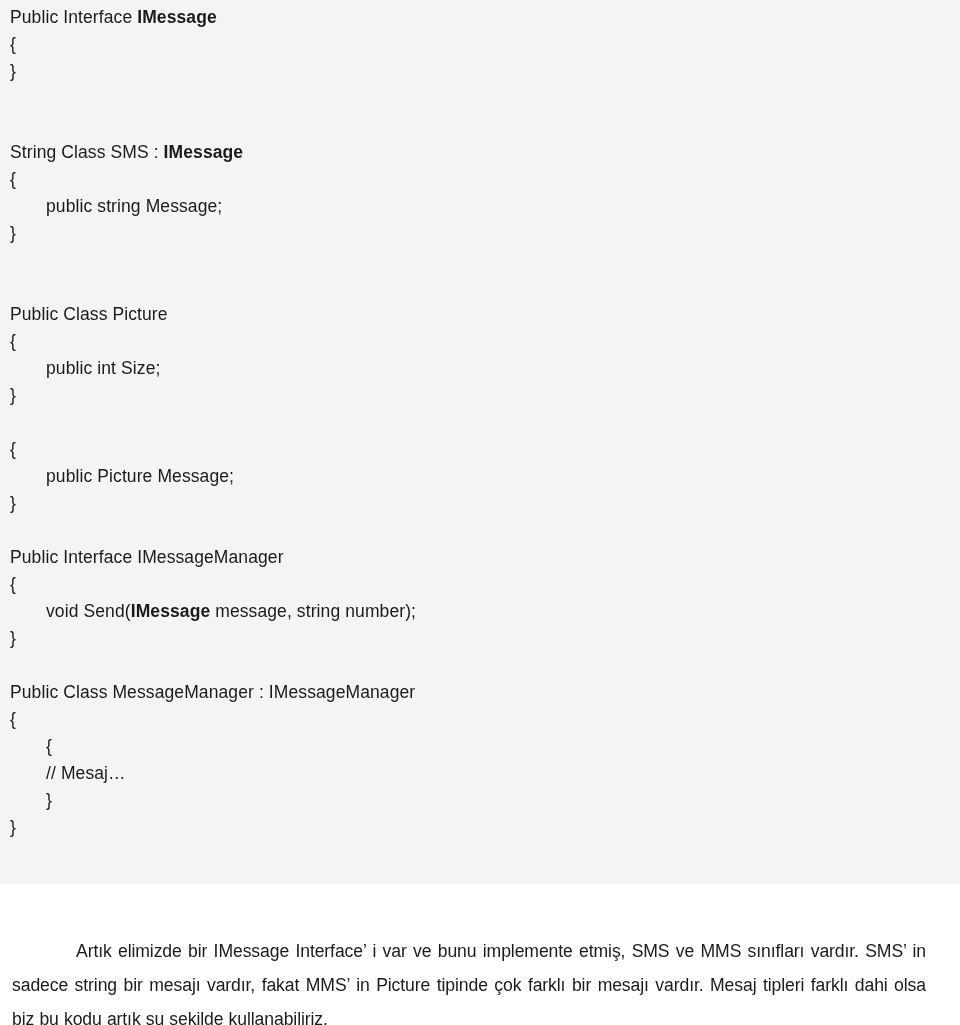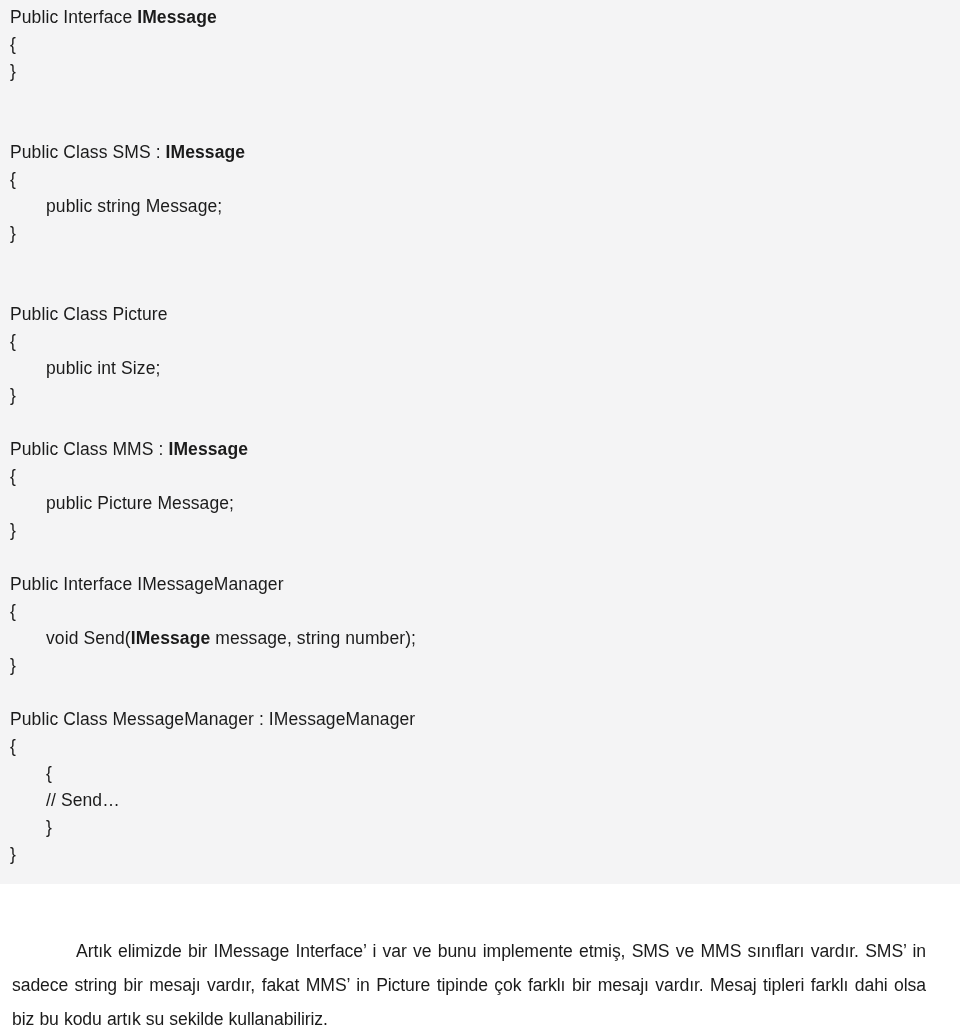--- a/index.html
+++ b/index.html
@@ -84,53 +84,52 @@
 
   <div class="code-panel" id="code-panel">
       <div>
         <div class="code-line ind0"><span>Public Interface </span><span class="bold">IMessage</span></div>
         <div class="code-line ind0"><span>{</span></div>
         <div class="code-line ind0"><span>}</span></div>
       </div>
       <div class="code-line blank">&nbsp;</div>
       <div class="code-line blank">&nbsp;</div>
       <div>
-        <div class="code-line ind0"><span>Public Class SMS : </span><span class="bold">IMessage</span></div>
+        <div class="code-line ind0"><span>String Class SMS : </span><span class="bold">IMessage</span></div>
         <div class="code-line ind0"><span>{</span></div>
         <div class="code-line ind1"><span>public string Message;</span></div>
         <div class="code-line ind0"><span>}</span></div>
       </div>
       <div class="code-line blank">&nbsp;</div>
       <div class="code-line blank">&nbsp;</div>
       <div>
         <div class="code-line ind0"><span>Public Class Picture</span></div>
         <div class="code-line ind0"><span>{</span></div>
         <div class="code-line ind1"><span>public int Size;</span></div>
         <div class="code-line ind0"><span>}</span></div>
       </div>
       <div class="code-line blank">&nbsp;</div>
       <div>
-        <div class="code-line ind0"><span>Public Class MMS : </span><span class="bold">IMessage</span></div>
         <div class="code-line ind0"><span>{</span></div>
         <div class="code-line ind1"><span>public Picture Message;</span></div>
         <div class="code-line ind0"><span>}</span></div>
       </div>
       <div class="code-line blank">&nbsp;</div>
       <div>
         <div class="code-line ind0"><span>Public Interface IMessageManager</span></div>
         <div class="code-line ind0"><span>{</span></div>
         <div class="code-line ind1"><span>void Send(</span><span class="bold">IMessage</span><span> message, string number);</span></div>
         <div class="code-line ind0"><span>}</span></div>
       </div>
       <div class="code-line blank">&nbsp;</div>
       <div>
         <div class="code-line ind0"><span>Public Class MessageManager : IMessageManager</span></div>
         <div class="code-line ind0"><span>{</span></div>
         <div class="code-line ind1"><span>{</span></div>
-        <div class="code-line ind2"><span>// Send…</span></div>
+        <div class="code-line ind2"><span>// Mesaj…</span></div>
         <div class="code-line ind1"><span>}</span></div>
         <div class="code-line ind0"><span>}</span></div>
       </div>
     </div>
 
   <div class="prose">
     <p>Artık elimizde bir IMessage Interface’ i var ve bunu implemente etmiş, SMS ve MMS sınıfları vardır. SMS’ in sadece string bir mesajı vardır, fakat MMS’ in Picture tipinde çok farklı bir mesajı vardır. Mesaj tipleri farklı dahi olsa biz bu kodu artık şu şekilde kullanabiliriz.</p>
   </div>
 
 </div>

